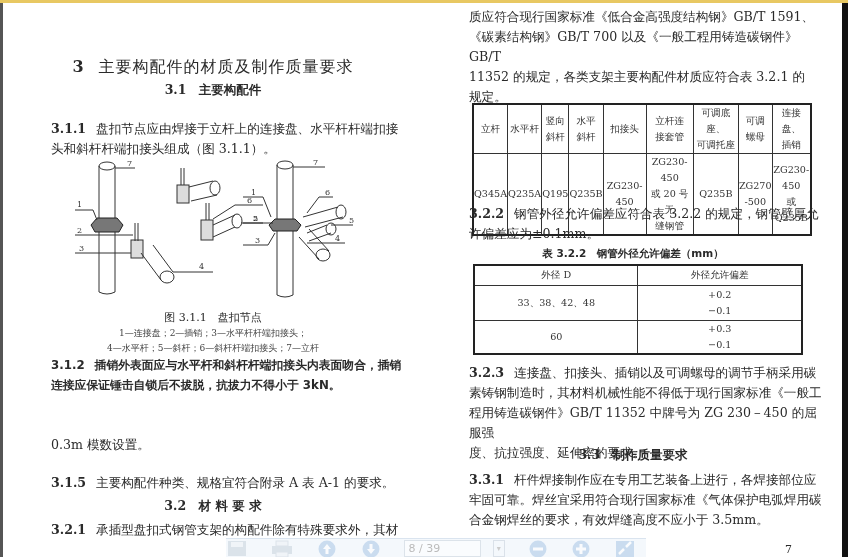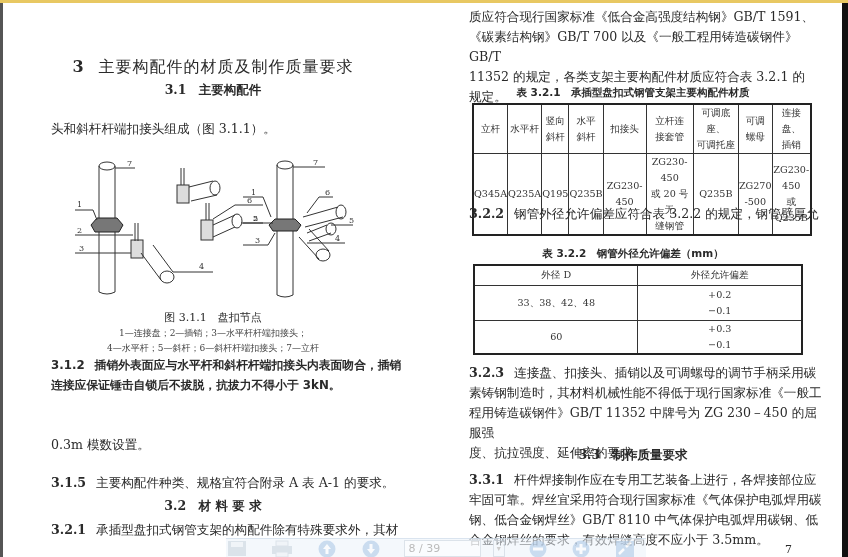--- a/index.html
+++ b/index.html
@@ -53,20 +53,21 @@
 <div class="left-edge"></div>
 <div class="right-edge"></div>
 
 <div class="page page-left">
   <div class="chapter-title">
     <span class="num">3</span><span>主要构配件的材质及制作质量要求</span>
   </div>
   <div class="sec-title" style="top:79px;">3.1　主要构配件</div>
 
   <div class="para" style="left:48px; top:116px; width:360px;">
+    <div><span class="clause">3.1.1</span><span>盘扣节点应由焊接于立杆上的连接盘、水平杆杆端扣接</span></div>
     <div>头和斜杆杆端扣接头组成（图 3.1.1）。</div>
   </div>
 
   <svg class="fig" viewBox="0 0 320 150" width="320" height="150">
     <g stroke="#333" stroke-width="1" fill="none">
 
       <ellipse cx="44" cy="11" rx="8" ry="4"></ellipse>
       <line x1="36" y1="11" x2="36" y2="137"></line>
         <line x1="52" y1="11" x2="52" y2="137"></line>
       <path d="M36 137 Q44 141 52 137"></path>
@@ -162,21 +163,20 @@
 </div>
 
 <div class="page page-right">
   <div class="para" style="left:45px; top:4px; width:360px;">
     <div>质应符合现行国家标准《低合金高强度结构钢》GB/T 1591、</div>
     <div>《碳素结构钢》GB/T 700 以及《一般工程用铸造碳钢件》GB/T</div>
     <div>11352 的规定，各类支架主要构配件材质应符合表 3.2.1 的</div>
     <div>规定。</div>
   </div>
 
-  <div class="tbl-title" style="top:83px;">表 3.2.1　承插型盘扣式钢管支架主要构配件材质</div>
   <table class="t1">
     <tbody>
         <tr style="height:37px;">
       <td style="width:24px;">立杆</td>
       <td style="width:28px;">水平杆</td>
       <td style="width:26px; white-space:pre-line;">竖向
 斜杆</td>
       <td style="width:28px; white-space:pre-line;">水平
 斜杆</td>
       <td style="width:44px;">扣接头</td>
@@ -202,20 +202,21 @@
       <td style="white-space:pre-line;">ZG270
 -500</td>
       <td style="white-space:pre-line;">ZG230-450
 或 Q235B</td>
     </tr>
   </tbody>
     </table>
 
   <div class="para" style="left:45px; top:201px; width:360px;">
     <div><span class="clause">3.2.2</span><span>钢管外径允许偏差应符合表 3.2.2 的规定，钢管壁厚允</span></div>
+    <div>许偏差应为±0.1mm。</div>
   </div>
 
   <div class="tbl-title" style="top:244px;">表 3.2.2　钢管外径允许偏差（mm）</div>
   <table class="t2">
     <tbody>
         <tr style="height:20px;">
       <td style="width:165px;">外径 D</td>
       <td style="width:165px;">外径允许偏差</td>
     </tr>
     <tr style="height:35px;">
@@ -240,21 +241,20 @@
     <div>素铸钢制造时，其材料机械性能不得低于现行国家标准《一般工</div>
     <div>程用铸造碳钢件》GB/T 11352 中牌号为 ZG 230－450 的屈服强</div>
     <div>度、抗拉强度、延伸率的要求。</div>
   </div>
 
   <div class="sec-title" style="top:444px; width:418px;">3.3　制作质量要求</div>
 
   <div class="para" style="left:45px; top:467px; width:360px;">
     <div><span class="clause">3.3.1</span><span>杆件焊接制作应在专用工艺装备上进行，各焊接部位应</span></div>
     <div>牢固可靠。焊丝宜采用符合现行国家标准《气体保护电弧焊用碳</div>
-    <div>钢、低合金钢焊丝》GB/T 8110 中气体保护电弧焊用碳钢、低</div>
     <div>合金钢焊丝的要求，有效焊缝高度不应小于 3.5mm。</div>
   </div>
 </div>
 
 <div class="page-num">7</div>
 
 <div class="toolbar">
   <div class="tb-btn">
     <svg width="22" height="17" viewBox="0 0 22 17">
         <rect x="2" y="1" width="18" height="15" fill="#c8d2dc"></rect>

